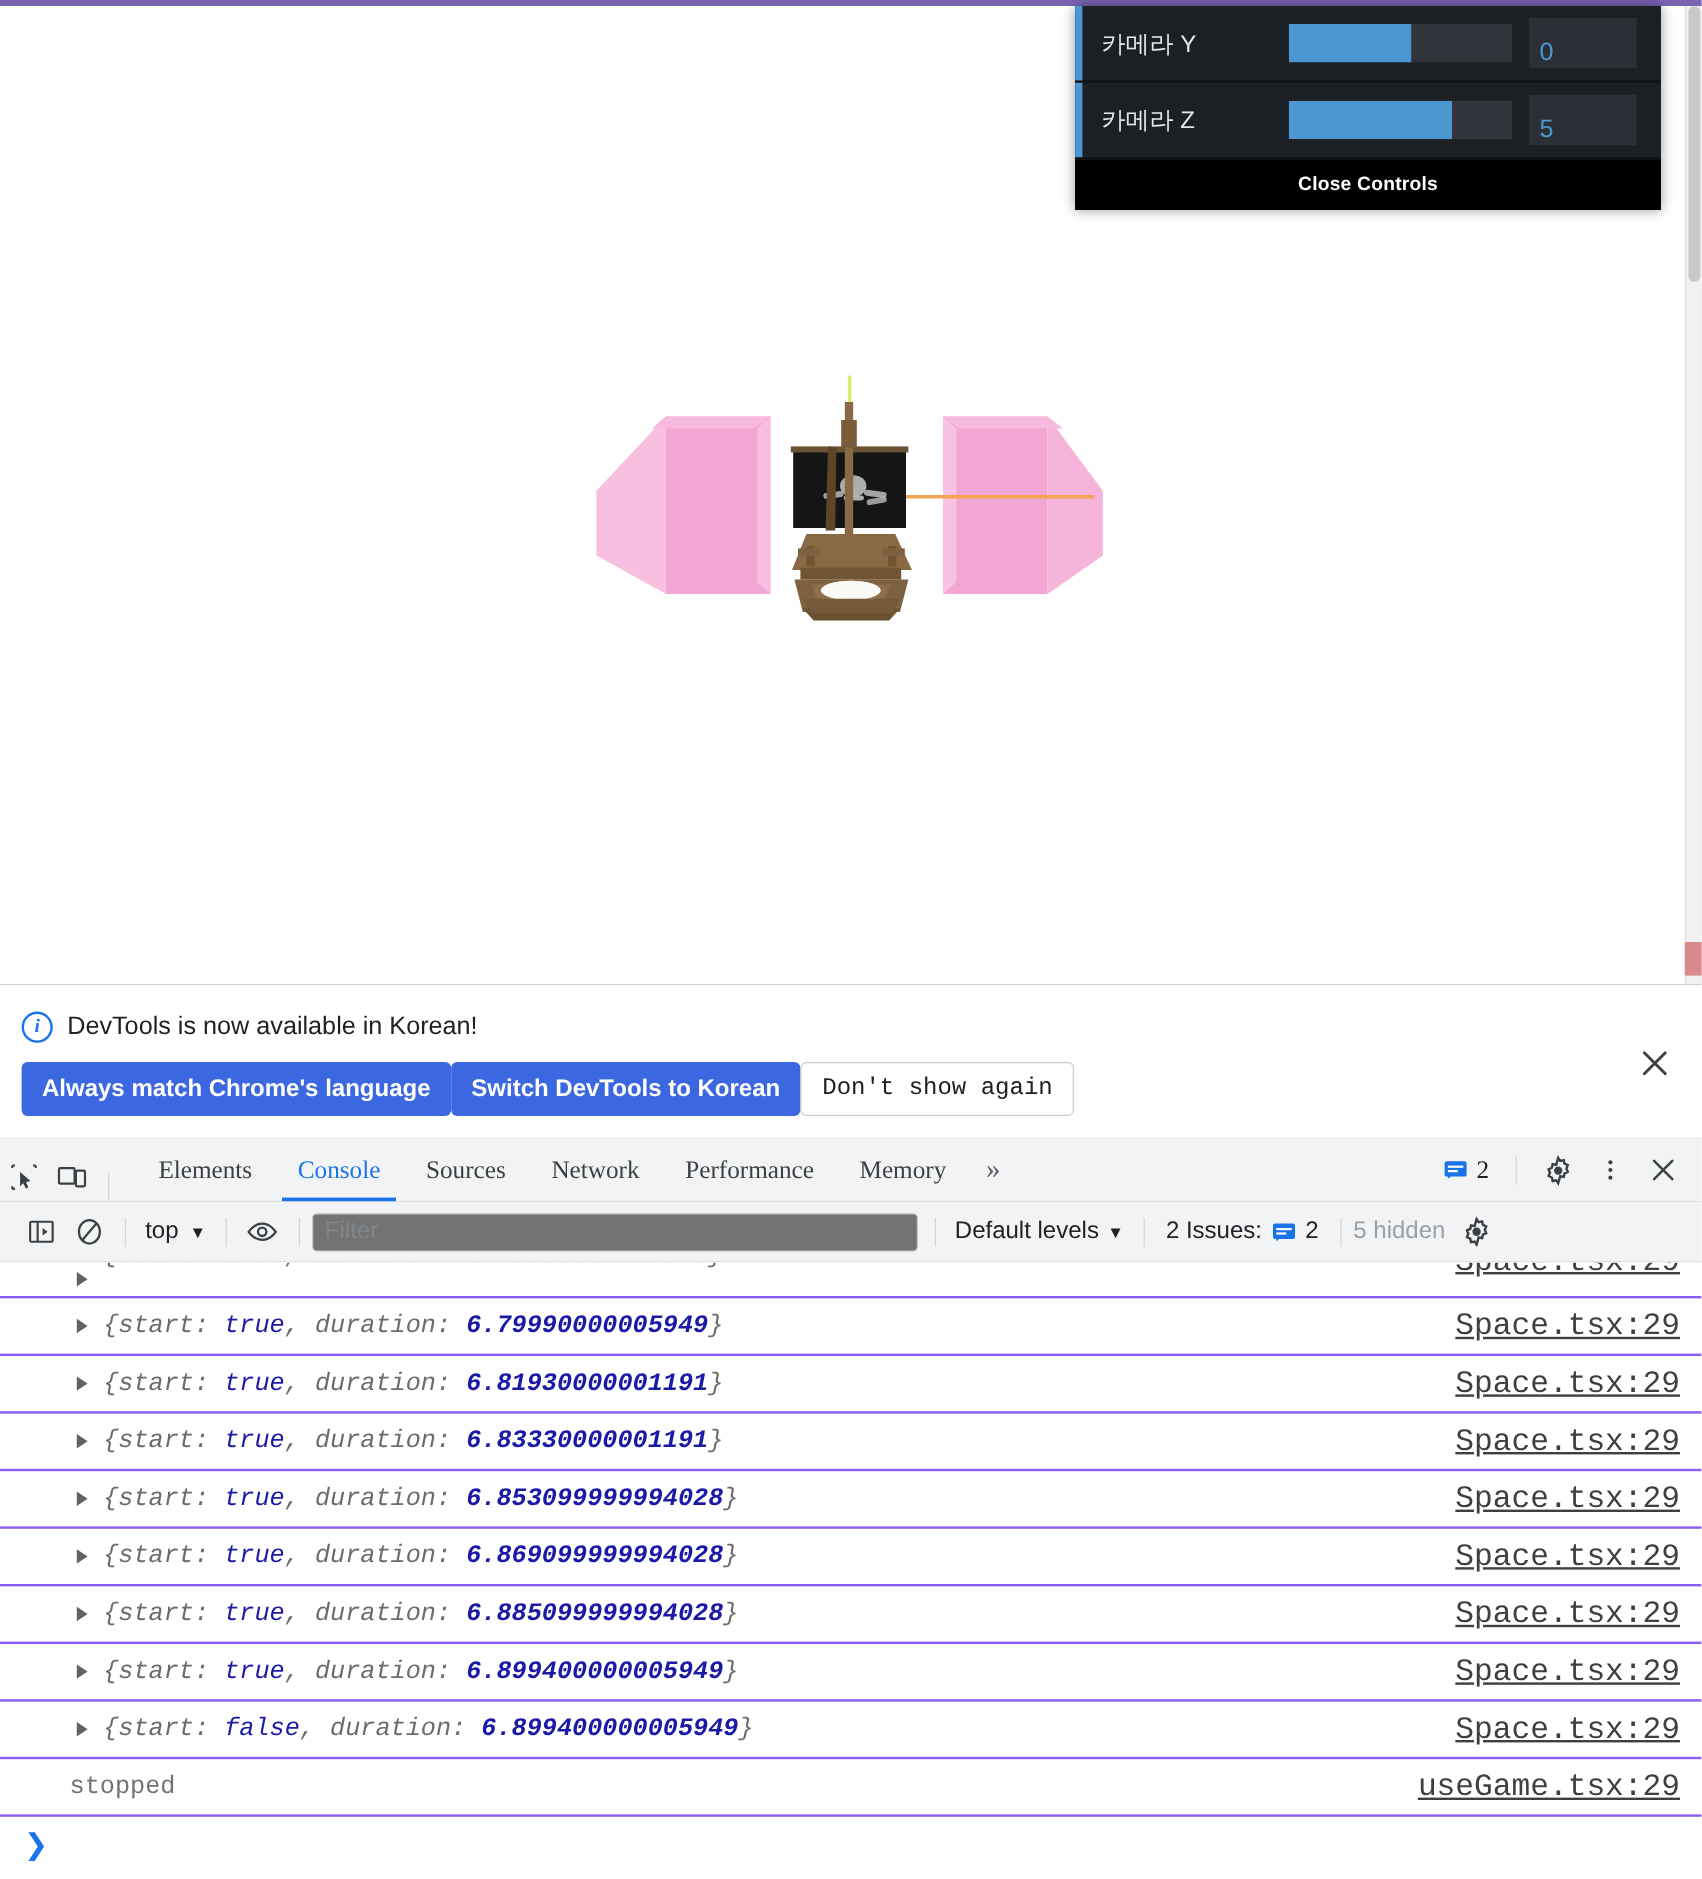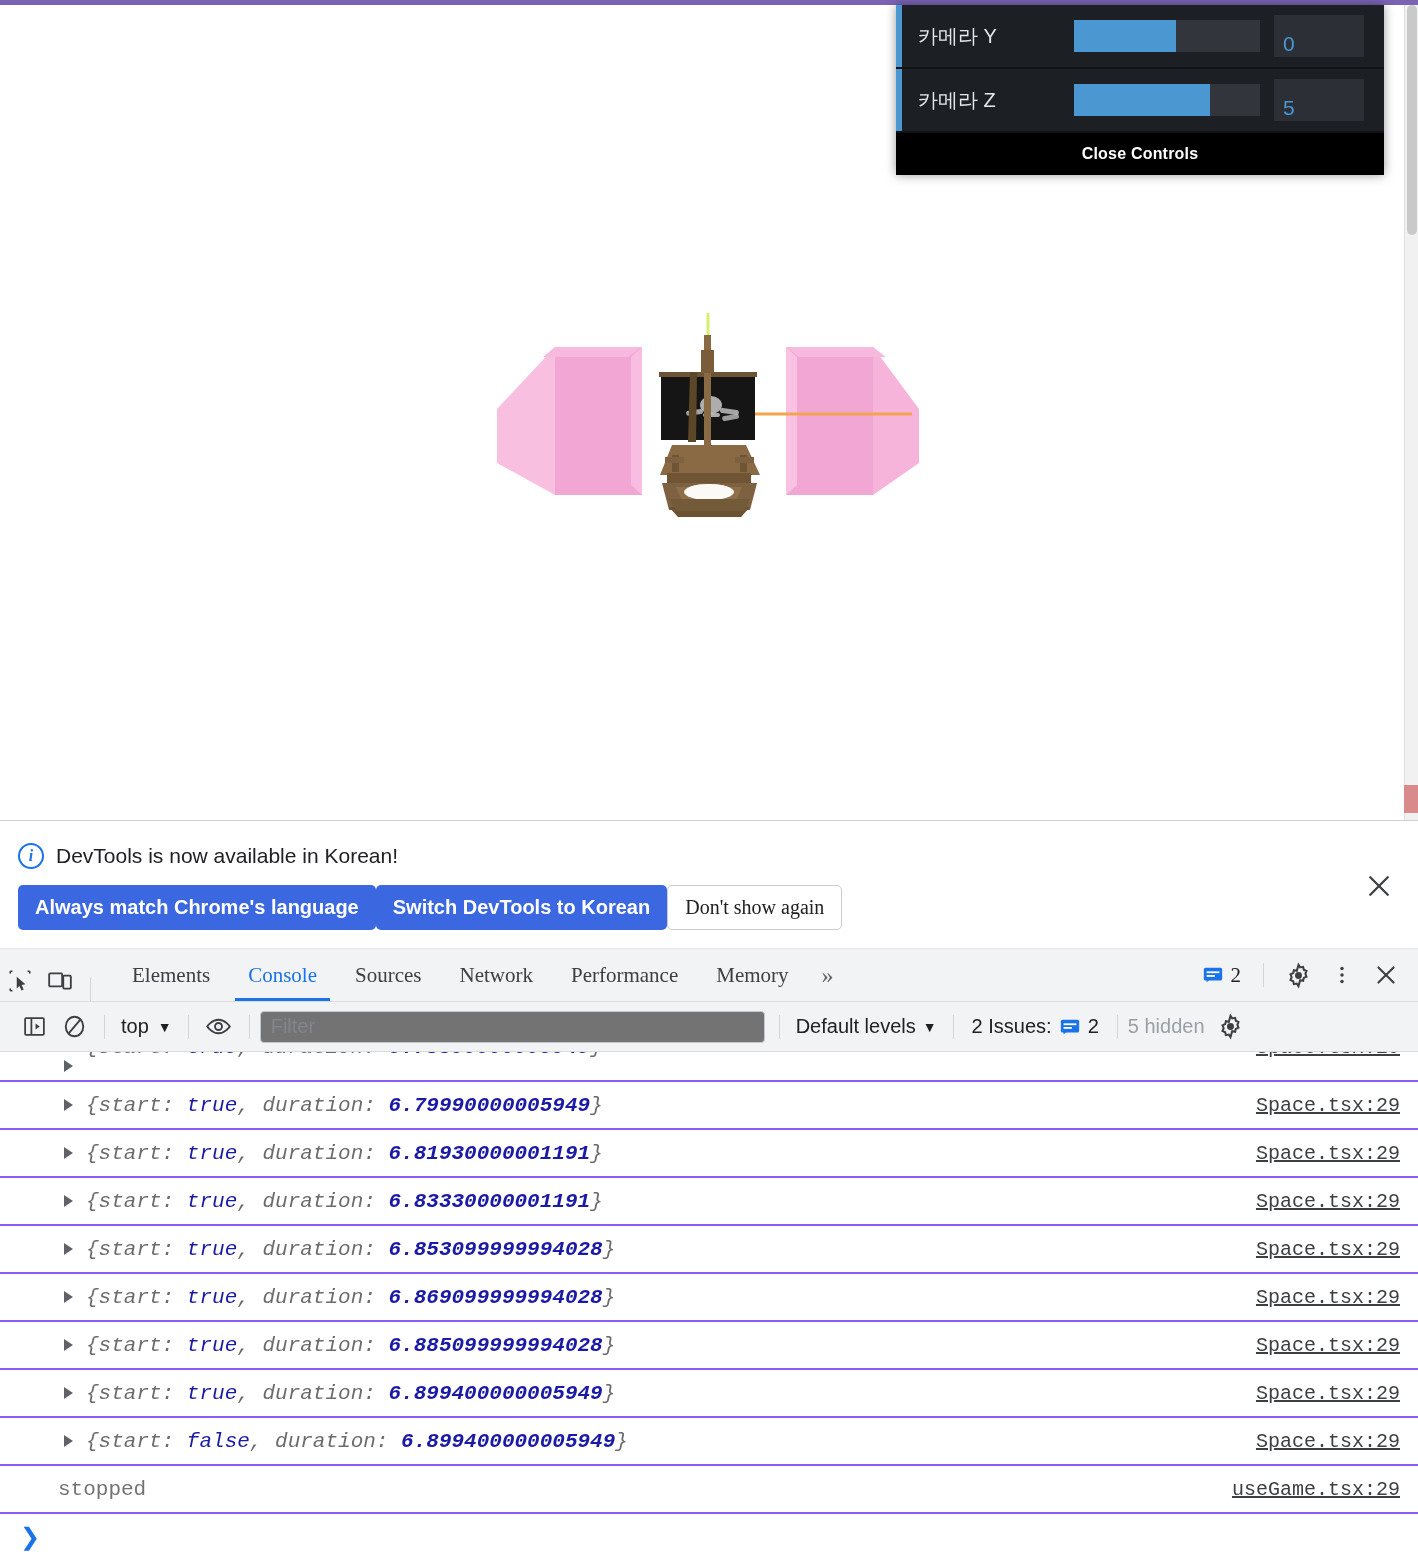--- a/index.html
+++ b/index.html
@@ -124,21 +124,21 @@
   .btn-primary {
     background: #3b68e0; color: #ffffff;
     border: none; border-radius: 5px;
     padding: 10px 17px; font-size: 20px; font-weight: 700;
     cursor: pointer; font-family: "Liberation Sans", sans-serif;
   }
   .btn-secondary {
     background: #ffffff; color: #202124;
     border: 1px solid #c9ccd1; border-radius: 5px;
     padding: 10px 17px; font-size: 20px;
-    cursor: pointer; font-family: Liberation Serif, serif;
+    cursor: pointer; font-family: Liberation Mono, monospace;
   }
   #banner-close {
     position: absolute; right: 24px; top: 50px;
     width: 30px; height: 30px; cursor: pointer;
     color: #3c4043;
   }
 
   
   #dt-tabbar {
     position: relative;
@@ -240,21 +240,21 @@
   .log-text {
     margin-left: 28px;
     font-family: "Liberation Mono", monospace;
     font-size: 21px; font-style: italic;
     color: #6c6c6c; white-space: nowrap;
   }
   .log-text .kw { color: #1a1aa6; font-style: italic; }
   .log-text .num { color: #1a1aa6; font-style: italic; font-weight: 700; }
   .log-src {
     font-family: "Liberation Mono", monospace;
-    font-size: 20px; color: #3c4043;
+    font-size: 26px; color: #3c4043;
     text-decoration: underline; cursor: pointer;
     white-space: nowrap;
   }
   .log-row.plain .log-text {
     font-style: normal; color: #737373; margin-left: 0;
   }
   #console-prompt {
     display: flex; align-items: center;
     height: 46px; padding-left: 20px;
   }

